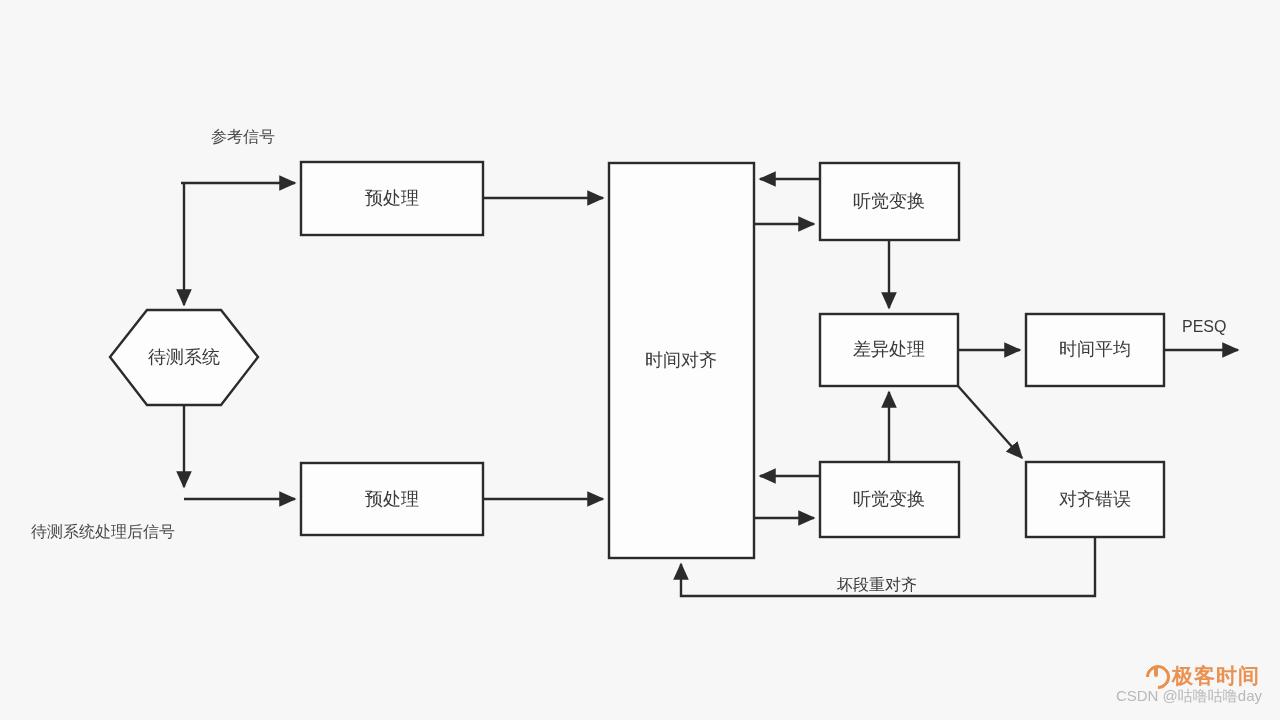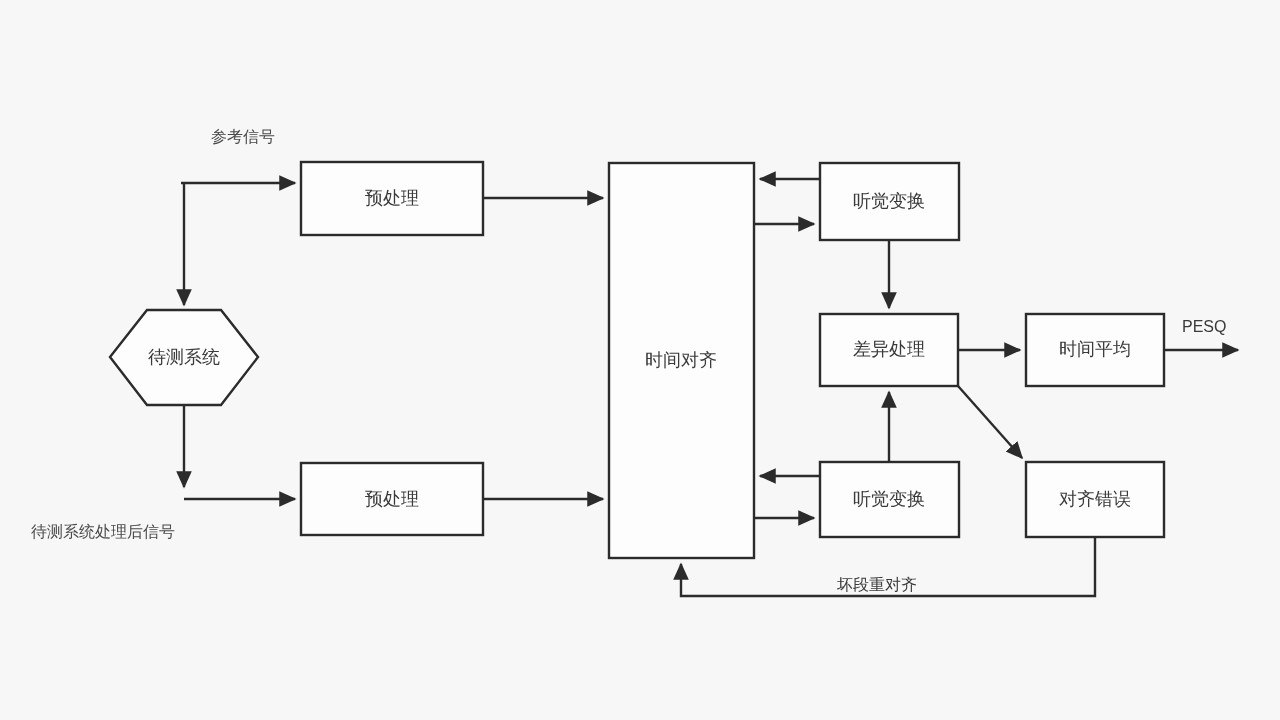--- a/index.html
+++ b/index.html
@@ -220,13 +220,23 @@
 
     <text class="signal-label" x="211" y="138">参考信号</text>
 
     <text class="signal-label" x="31" y="533">待测系统处理后信号</text>
 
     <text class="edge-label" x="877" y="586">坏段重对齐</text>
 
     <text class="output-label" x="1182" y="328">PESQ</text>
   </svg>
 
+  <div id="watermark">
+    <div class="wm-brand">
+      <span class="wm-mark">
+        <span class="ring"></span>
+        <span class="dot"></span>
+      </span>
+      <span class="wm-brand-text">极客时间</span>
+    </div>
+    <div class="wm-csdn">CSDN @咕噜咕噜day</div>
+  </div>
 </div>
 
 </body></html>

